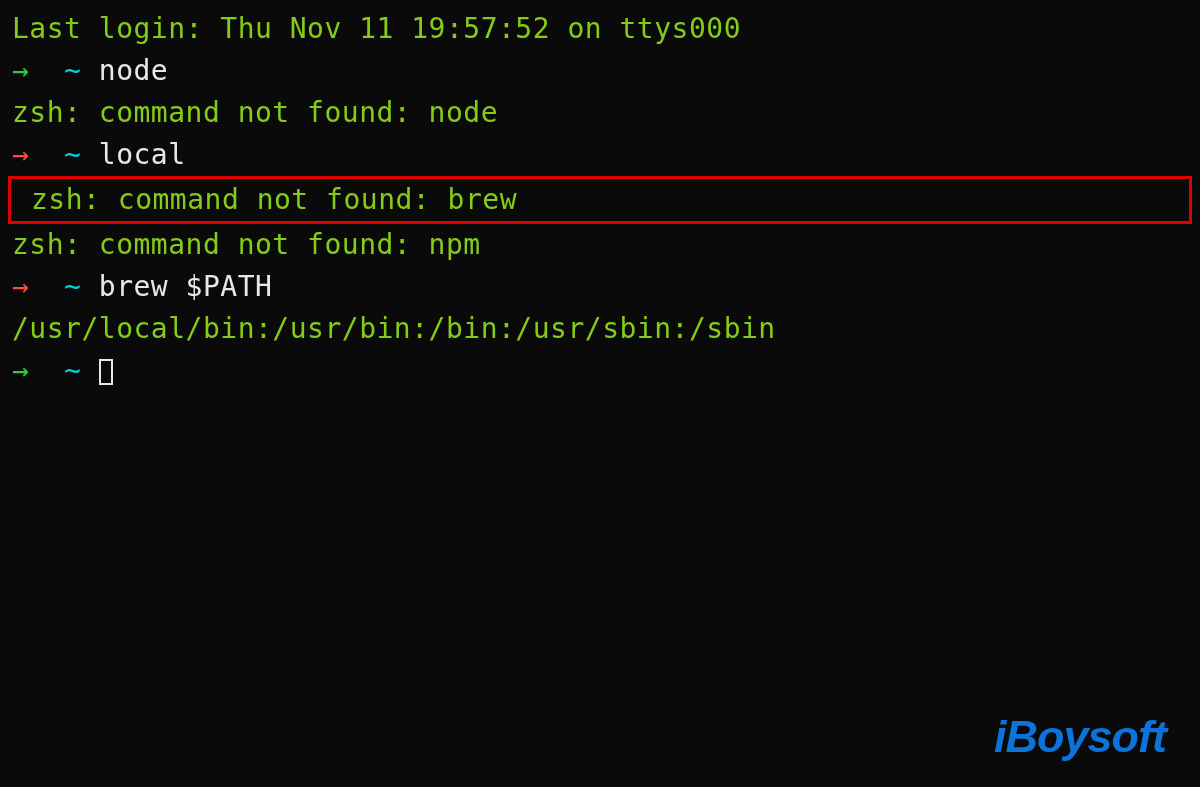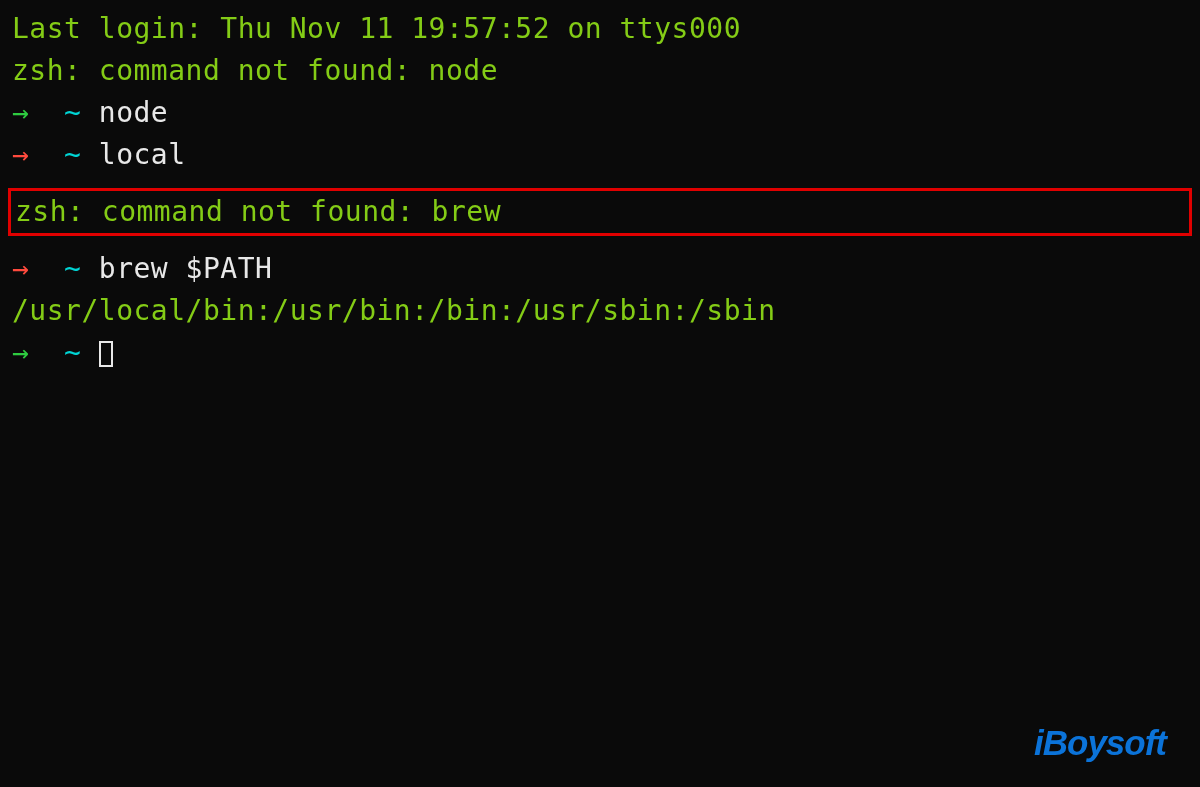--- a/index.html
+++ b/index.html
@@ -36,58 +36,59 @@
       color: #00d4d4;
     }
     .cmd {
       color: #e8e8e8;
     }
     .out {
       color: #84cc16;
     }
     .highlight-box {
       border: 3px solid #e00000;
-      padding: 0 4px;
-      margin: 12px -4px;
+      padding: 0 20px;
+      margin: 0 -4px;
     }
     .cursor {
       display: inline-block;
       width: 14px;
       height: 26px;
       border: 2px solid #e8e8e8;
       vertical-align: text-bottom;
       margin-bottom: 2px;
     }
     .watermark {
       position: absolute;
       bottom: 24px;
       right: 34px;
       font-family: Arial, sans-serif;
-      font-size: 35px;
+      font-size: 45px;
       font-weight: 700;
       font-style: italic;
       color: #0b73d9;
       letter-spacing: -1px;
     }
   </style>
 </head>
 <body>
 
 <div class="terminal">
   <div class="line out">Last login: Thu Nov 11 19:57:52 on ttys000</div>
 
+  <div class="line"><span class="arrow">→</span>  <span class="tilde">~</span> <span class="cmd">node</span></div>
+
   <div class="line out">zsh: command not found: node</div>
-
-  <div class="line"><span class="arrow">→</span>  <span class="tilde">~</span> <span class="cmd">node</span></div>
 
   <div class="line"><span class="arrow-red">→</span>  <span class="tilde">~</span> <span class="cmd">local</span></div>
 
   <div class="line out highlight-box">zsh: command not found: brew</div>
 
 
+  <div class="line out">zsh: command not found: npm</div>
 
   <div class="line"><span class="arrow-red">→</span>  <span class="tilde">~</span> <span class="cmd">brew $PATH</span></div>
 
   <div class="line out">/usr/local/bin:/usr/bin:/bin:/usr/sbin:/sbin</div>
 
   <div class="line"><span class="arrow">→</span>  <span class="tilde">~</span> <span class="cursor"></span></div>
 </div>
 
 <div class="watermark">iBoysoft</div>
 

